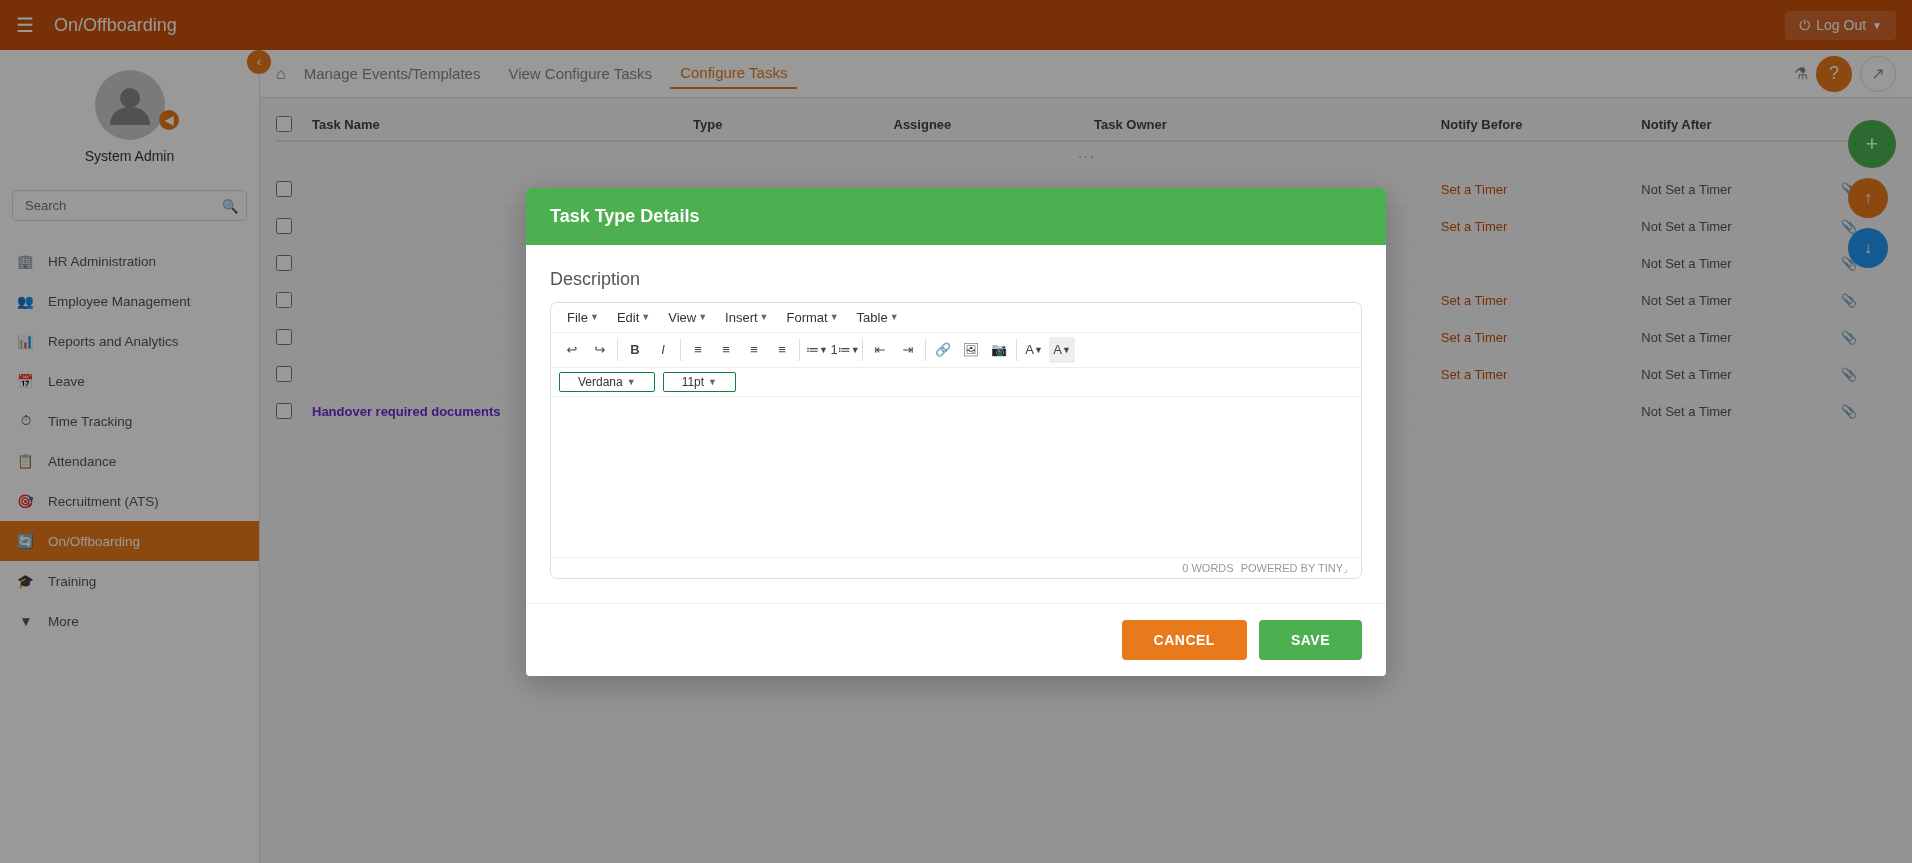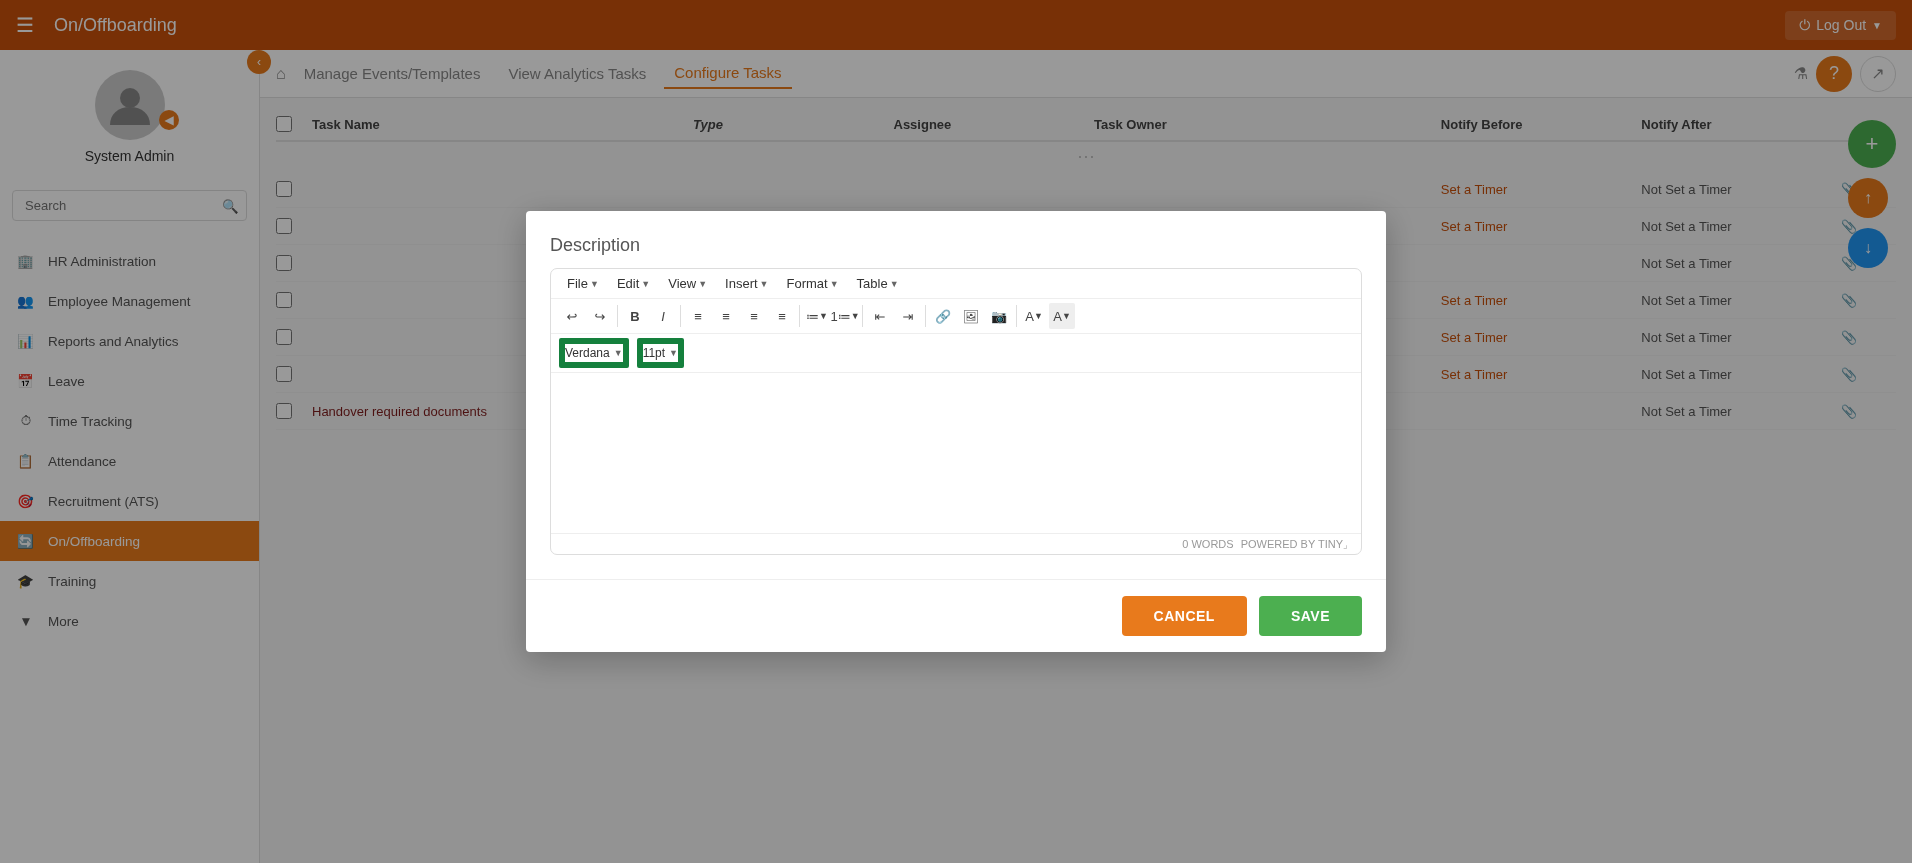--- a/index.html
+++ b/index.html
@@ -74,36 +74,36 @@
     .editor-container { border: 1px solid #ddd; border-radius: 7px; }
     .editor-menubar { display: flex; align-items: center; gap: 2px; padding: 4px 8px; border-bottom: 1px solid #eee; flex-wrap: wrap; }
     .menu-item { font-size: 13px; color: #333; padding: 3px 8px; cursor: pointer; display: flex; align-items: center; gap: 2px; border-radius: 2px; }
     .menu-chevron { font-size: 9px; color: #666; }
 
     .editor-toolbar { display: flex; align-items: center; gap: 2px; padding: 4px 8px; border-bottom: 1px solid #eee; flex-wrap: wrap; }
     .toolbar-btn { width: 26px; height: 26px; display: flex; align-items: center; justify-content: center; border: none; background: none; cursor: pointer; border-radius: 2px; font-size: 13px; color: #444; }
     .toolbar-separator { width: 1px; height: 22px; background: #ddd; margin: 0 2px; }
 
     .editor-fontbar { display: flex; align-items: center; gap: 8px; padding: 4px 8px; border-bottom: 1px solid #eee; }
-    .font-select { font-size: 12px; color: #333; border: 6px solid #15803d; border-radius: 2px; padding: 2px 0; cursor: pointer; display: flex; align-items: center; gap: 4px; }
+    .font-select { font-size: 12px; color: #333; border: 1px solid #15803d; border-radius: 2px; padding: 2px 18px; cursor: pointer; display: flex; align-items: center; gap: 4px; }
     .font-select .chevron { font-size: 9px; color: #666; }
 
     .editor-content { height: 160px; padding: 8px; font-size: 13px; color: #333; outline: none; position: relative; }
     .editor-statusbar { display: flex; justify-content: flex-end; align-items: center; padding: 4px 8px; font-size: 11px; color: #999; border-top: 1px solid #eee; }
     .resize-handle { width: 10px; height: 10px; color: #bbb; font-size: 10px; }
 
     .attachment-note { font-size: 12px; color: #666; margin-top: 8px; }
 
     .btn-cancel { background: #e87a1c; color: #fff; border: none; padding: 12px 32px; border-radius: 4px; font-size: 14px; font-weight: 700; cursor: pointer; letter-spacing: 0.5px; }
     .btn-save { background: #4caf50; color: #fff; border: none; padding: 12px 32px; border-radius: 4px; font-size: 14px; font-weight: 700; cursor: pointer; letter-spacing: 0.5px; }
 
     
     .bg-content { padding: 10px 16px; }
-    .col-task { flex: 2; font-size: 13px; color: #7f1d1d; }
-    .col-type { flex: 1; font-size: 13px; color: #555; font-style: italic; }
+    .col-task { flex: 2; font-size: 13px; color: #6d28d9; font-weight: bold; }
+    .col-type { flex: 1; font-size: 13px; color: #555; }
     .col-assignee { flex: 1; font-size: 13px; color: #555; }
     .col-owner { flex: 1; font-size: 13px; color: #555; }
     .col-days { flex: 0.7; font-size: 13px; color: #555; }
     .col-notify { flex: 1; font-size: 13px; color: #555; }
     .col-actions { flex: 0.3; font-size: 13px; color: #bbb; }
 
     .header-row { display: flex; align-items: center; padding: 8px 0; gap: 20px; border-bottom: 2px solid #e0e0e0; justify-content: flex-end; }
     .header-row .col-task, .header-row .col-type, .header-row .col-assignee, .header-row .col-owner, .header-row .col-days, .header-row .col-notify { font-weight: 600; color: #444; font-size: 13px; }
 
     .filter-icon { color: #888; font-size: 16px; cursor: pointer; }
@@ -203,21 +203,21 @@
       <span>More</span>
     </li>
   </ul>
 </div>
 
 <div class="main">
 
   <div class="sub-nav">
     <span class="home-icon">⌂</span>
     <span class="sub-nav-link">Manage Events/Templates</span>
-    <span class="sub-nav-link">View Analytics Tasks</span>
+    <span class="sub-nav-link">View Configure Tasks</span>
     <span class="sub-nav-link active">Configure Tasks</span>
     <div style="flex:1"></div>
     <span class="filter-icon">⚗</span>
     <button class="help-btn">?</button>
     <button class="share-btn">↗</button>
   </div>
 
   <div class="bg-content">
     <div class="header-row">
       <input type="checkbox" style="width: 16px; height: 16px; flex-shrink: 0;">
@@ -315,20 +315,23 @@
 </div>
 
 <div class="side-actions">
   <button class="action-btn-round btn-add-big" style="background:#4caf50;">+</button>
   <button class="action-btn-round btn-orange-up" style="background:#e87a1c;">↑</button>
   <button class="action-btn-round" style="background:#2196f3;">↓</button>
 </div>
 
 <div class="overlay">
   <div class="modal">
+    <div class="modal-header">
+      <span>Task Type Details</span>
+    </div>
     <div class="modal-body">
       <div class="description-label">Description</div>
 
       <div class="editor-container">
 
         <div class="editor-menubar">
           <span class="menu-item">File <span class="menu-chevron">▼</span></span>
           <span class="menu-item">Edit <span class="menu-chevron">▼</span></span>
           <span class="menu-item">View <span class="menu-chevron">▼</span></span>
           <span class="menu-item">Insert <span class="menu-chevron">▼</span></span>

